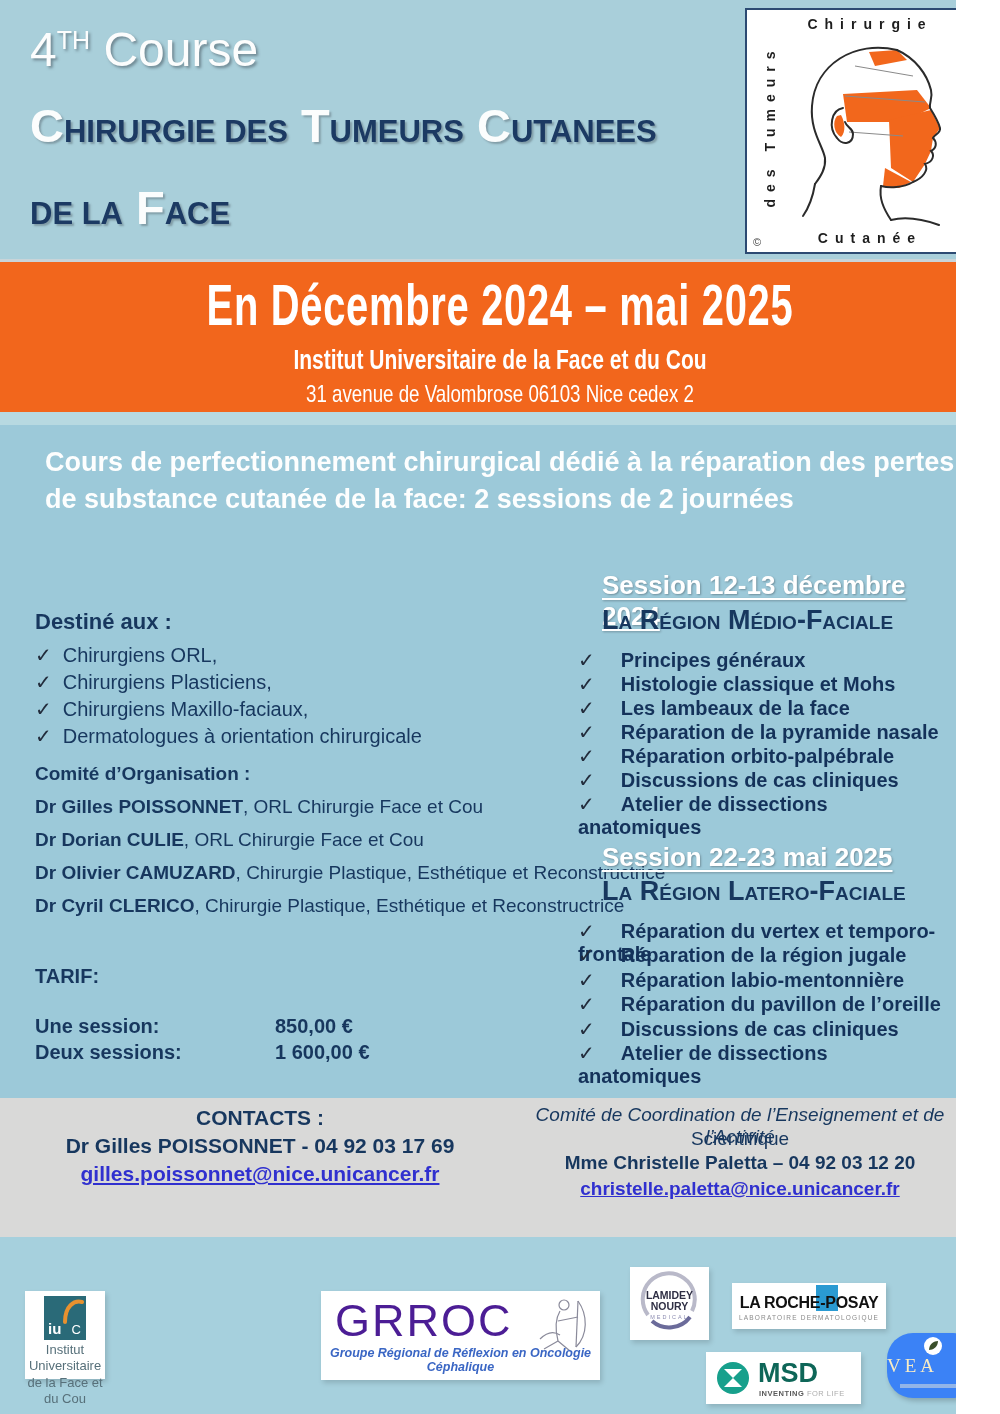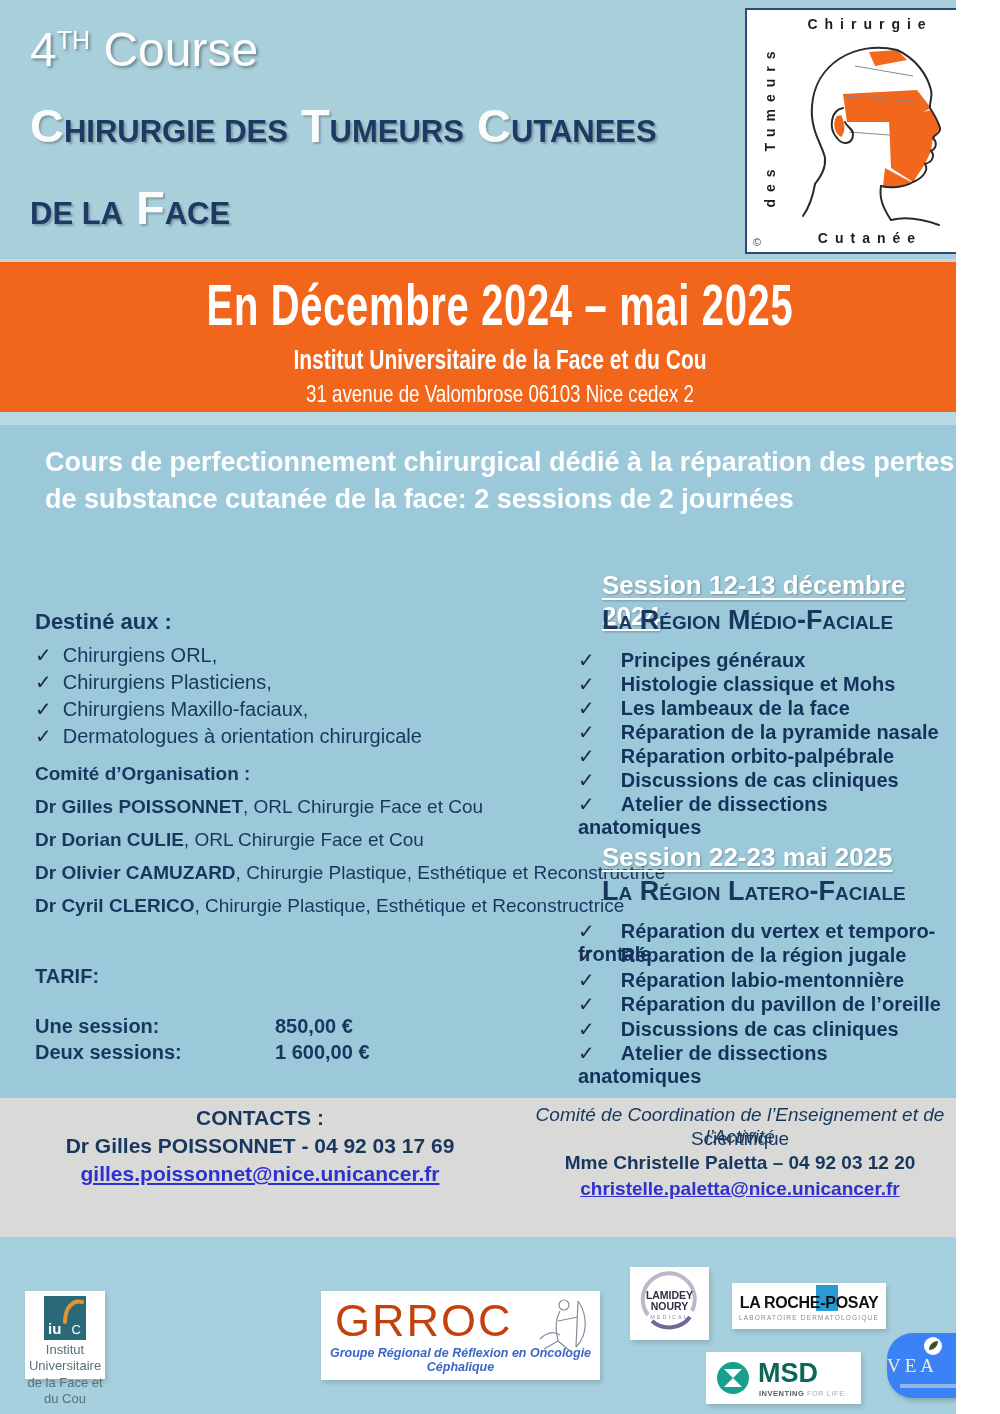--- a/index.html
+++ b/index.html
@@ -85,21 +85,21 @@
   .iufc-arc{position:absolute;right:2px;top:2px;}
   .iufc-caption{font-size:13px;color:#57707a;line-height:1.25;}
   .lac-box{left:112px;top:1291px;width:198px;height:88px;}
   .lac-fig{position:absolute;left:8px;top:12px;}
   .lac-name{position:absolute;left:62px;top:22px;font-size:15px;font-weight:bold;color:#5a55a8;}
   .lac-sub{position:absolute;left:62px;top:40px;font-size:6.5px;color:#e2679b;letter-spacing:.4px;}
   .lac-badge{position:absolute;left:62px;top:53px;border:1px solid #e0912f;border-radius:3px;
     padding:1px 5px;color:#e07b1f;font-size:8.5px;font-weight:bold;background:#fff;}
   .lac-city{position:absolute;right:10px;top:56px;font-size:7px;color:#9aa0a6;letter-spacing:2px;}
   .grroc-box{left:321px;top:1291px;width:279px;height:89px;text-align:center;}
-  .grroc-name{position:absolute;left:14px;top:4px;font-size:45px;letter-spacing:2px;color:#c2410c;}
+  .grroc-name{position:absolute;left:14px;top:4px;font-size:45px;letter-spacing:2px;color:#4c1d95;}
   .grroc-fig{position:absolute;right:8px;top:4px;}
   .grroc-sub{position:absolute;left:0;bottom:6px;width:100%;
     font-size:12.5px;font-weight:bold;font-style:italic;color:#3a66c4;}
   .lam-box{left:630px;top:1267px;width:79px;height:73px;text-align:center;}
   .lam-circle{position:absolute;left:10px;top:4px;}
   .lam-t1{position:absolute;left:0;top:22px;width:100%;font-size:10.5px;font-weight:bold;color:#2f2f44;}
   .lam-t2{position:absolute;left:0;top:33px;width:100%;font-size:10.5px;font-weight:bold;color:#2f2f44;}
   .lam-t3{position:absolute;left:0;top:47px;width:100%;font-size:5.5px;letter-spacing:2px;color:#8b8bb0;}
   .lrp-box{left:732px;top:1283px;width:154px;height:46px;}
   .lrp-sq{position:absolute;left:84px;top:2px;width:22px;height:26px;background:#2a9ad2;}

